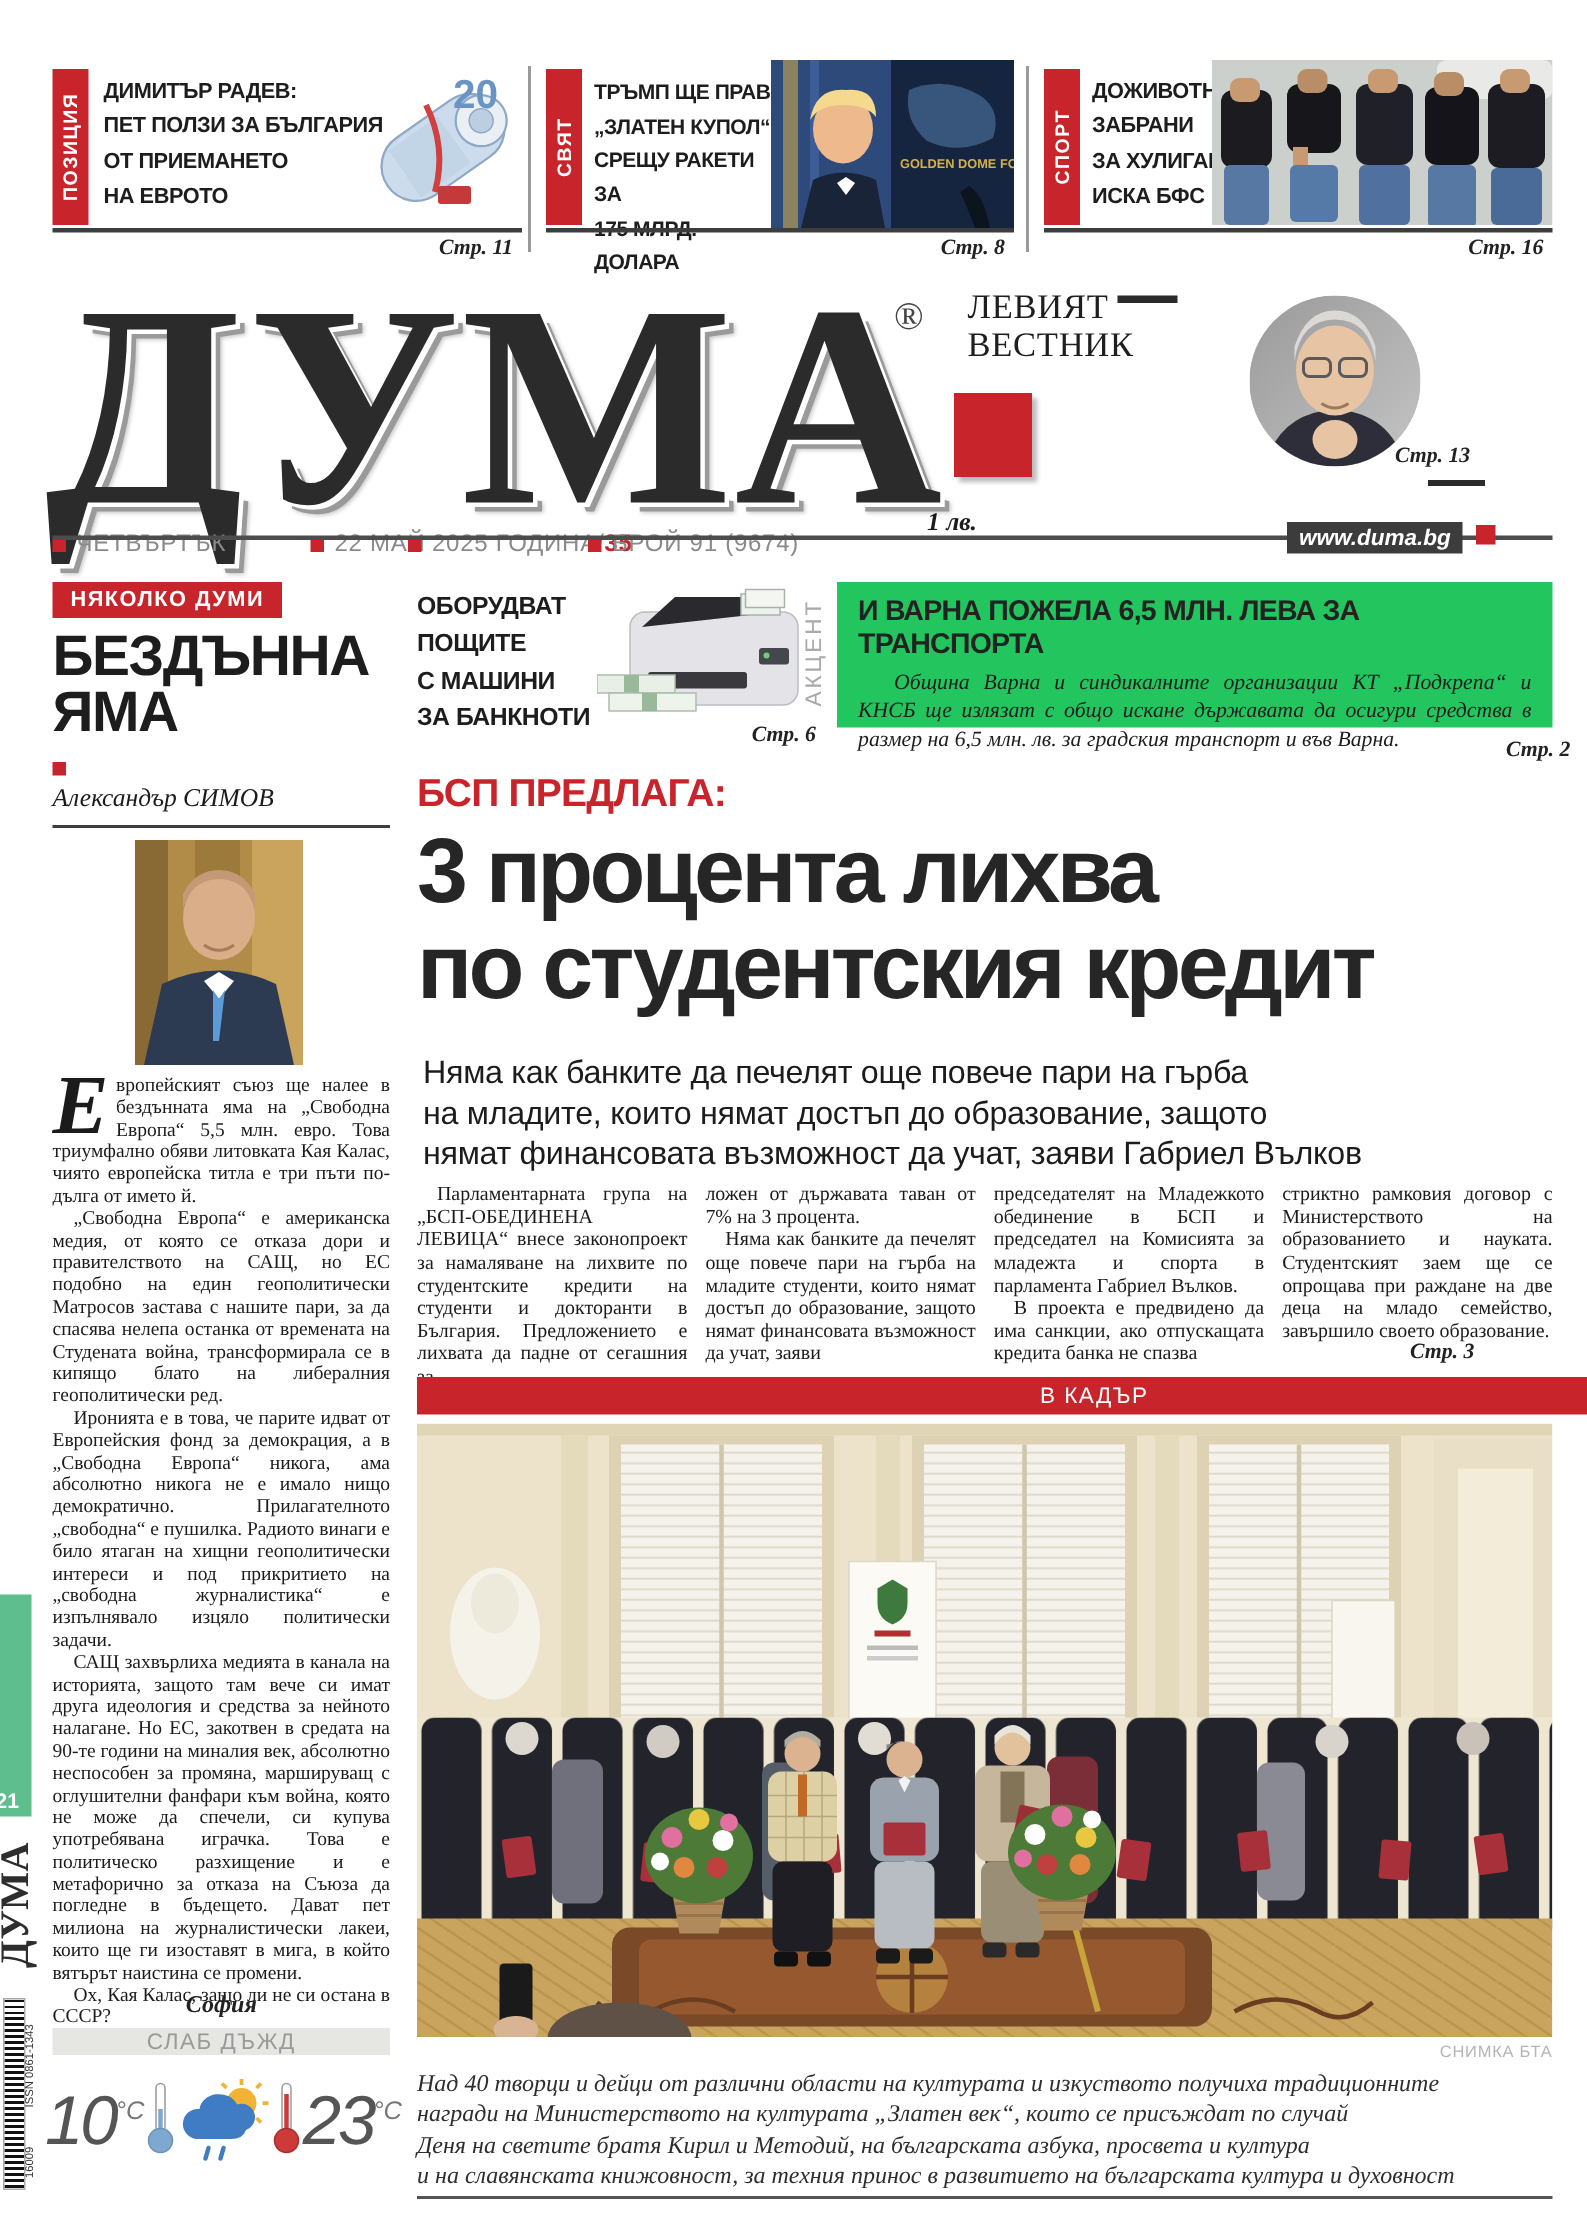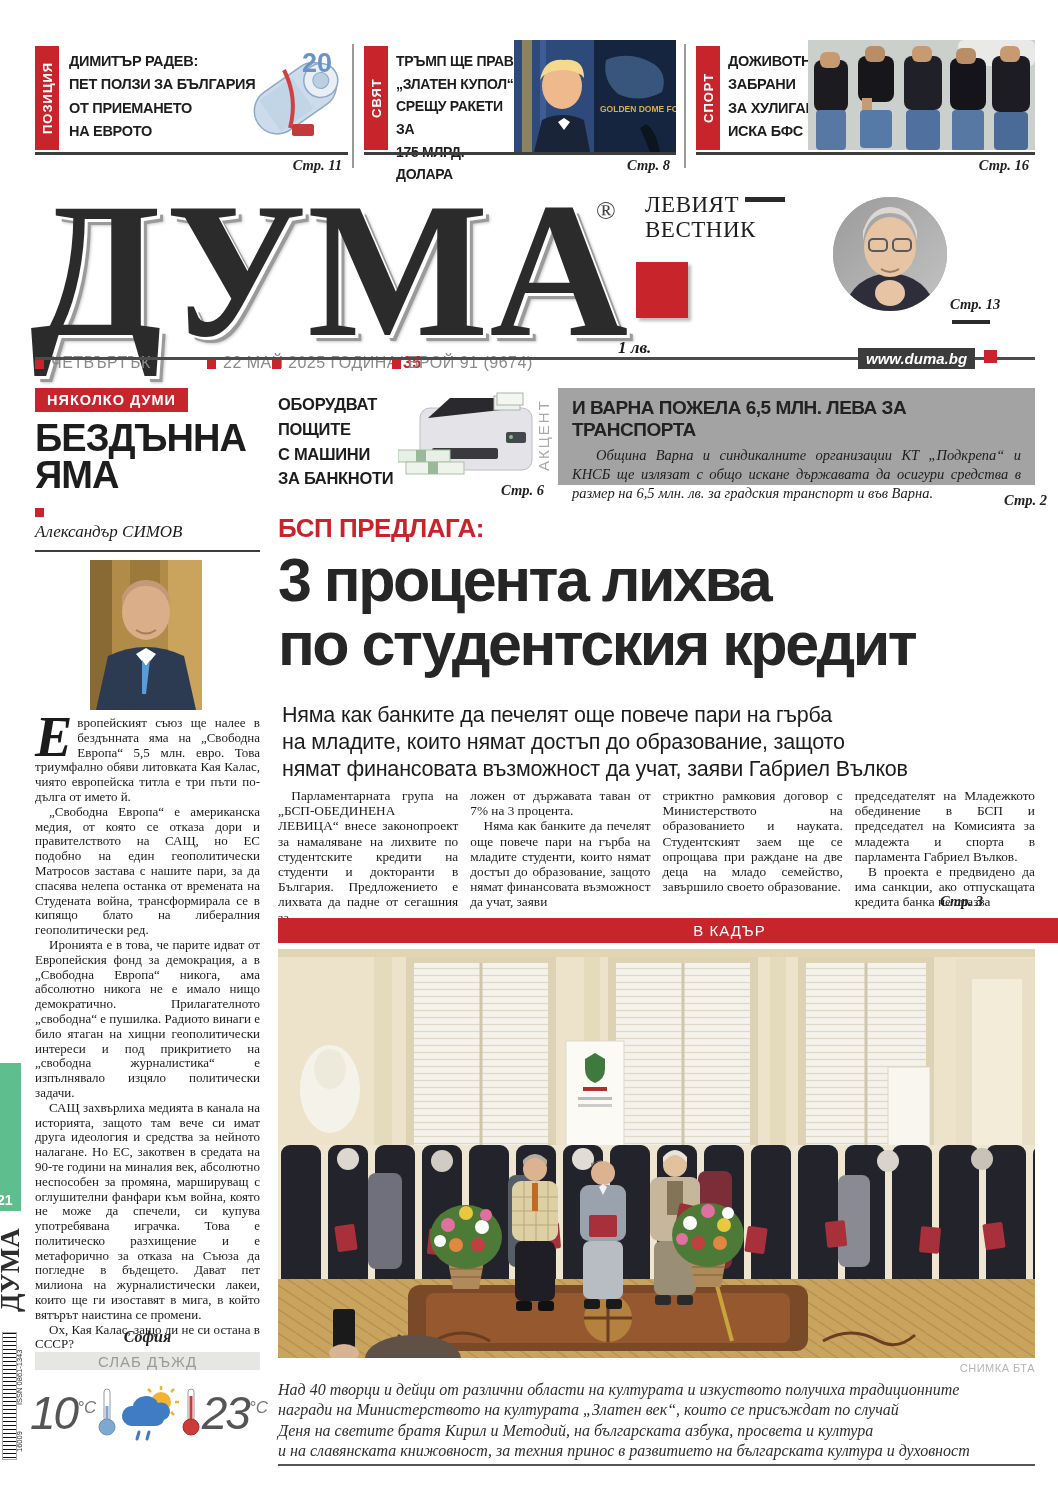--- a/index.html
+++ b/index.html
@@ -151,21 +151,21 @@
         </defs>
       <path d="M10,114 Q20,78 57,76 Q94,78 104,114 Z" fill="#2e2e3a"></path>
       <ellipse cx="57" cy="50" rx="26" ry="30" fill="#e6c4a4"></ellipse>
       <path d="M30,44 Q34,16 57,16 Q80,16 84,44 L84,34 Q76,10 57,10 Q38,10 30,34 Z" fill="#dcd9d4"></path>
       <rect x="36" y="42" width="18" height="12" rx="4" fill="none" stroke="#5a5a5a" stroke-width="2"></rect>
       <rect x="60" y="42" width="18" height="12" rx="4" fill="none" stroke="#5a5a5a" stroke-width="2"></rect>
       <ellipse cx="57" cy="96" rx="15" ry="13" fill="#e6c4a4"></ellipse>
       <path d="M48,72 q9,6 18,0" stroke="#9a7a5c" fill="none" stroke-width="2"></path>
     </svg>
   </div>
-  <div class="abs pageref" style="left:930px;top:296px;margin-left:20px;">Стр. 13</div>
+  <div class="abs pageref" style="left:930px;top:296px;">Стр. 13</div>
   <div class="abs" style="left:952px;top:320px;width:38px;height:4px;background:#2b2b2b;"></div>
 
   <div class="abs dl-item" style="left:35px;top:342px;"><span class="dl-sq"></span><span>ЧЕТВЪРТЪК</span></div>
   <div class="abs dl-item" style="left:163px;top:342px;padding-left:44px;"><span class="dl-sq"></span><span>22 МАЙ</span></div>
   <div class="abs dl-item" style="left:272px;top:342px;"><span class="dl-sq"></span><span>2025 ГОДИНА/</span><span style="color:#c8242b;font-weight:bold;">35</span></div>
   <div class="abs dl-item" style="left:392px;top:342px;"><span class="dl-sq"></span><span>БРОЙ 91 (9674)</span></div>
   <div class="abs serifb" style="left:618px;top:338px;font-style:italic;font-weight:bold;font-size:17px;color:#1b1b1b;">1 лв.</div>
   <div class="abs" style="left:35px;top:357px;width:1000px;height:3px;background:#4c4c4c;"></div>
   <div class="abs" style="left:858px;top:348px;background:#3c3c3c;color:#fff;font-weight:bold;font-style:italic;font-size:15px;padding:2px 8px;z-index:3;"><span>www.duma.bg</span></div>
   <div class="abs" style="left:984px;top:350px;width:13px;height:13px;background:#c8242b;z-index:3;"></div>
@@ -245,39 +245,39 @@
     <rect x="0" y="58" width="52" height="12" fill="#e8efe6" stroke="#aabfaa"></rect>
     <rect x="18" y="58" width="10" height="12" fill="#9ab89a"></rect>
     <rect x="8" y="70" width="58" height="12" fill="#eef3ec" stroke="#aabfaa"></rect>
     <rect x="30" y="70" width="10" height="12" fill="#9ab89a"></rect>
   </svg>
   <div class="abs pageref" style="left:278px;top:482px;width:266px;text-align:right;">Стр. 6</div>
 
   <div class="abs vlabel" style="left:532px;top:394px;width:22px;height:82px;color:#a9a9a9;font-size:15px;letter-spacing:2px;">
       <span>АКЦЕНТ</span>
     </div>
-  <div class="abs" style="left:558px;top:388px;width:477px;height:97px;background:#a3a3a3;">
+  <div class="abs" style="left:558px;top:388px;width:477px;height:97px;background:#22c55e;">
     <div style="padding:9px 14px 0 14px;font-size:19px;font-weight:bold;letter-spacing:-0.5px;color:#222;">И ВАРНА ПОЖЕЛА 6,5 МЛН. ЛЕВА ЗА ТРАНСПОРТА</div>
     <div class="grayitalic" style="padding:5px 14px 0 14px;font-size:14.5px;line-height:1.32;color:#1d1d1d;text-indent:24px;text-align:justify;">Община Варна и синдикалните организации КТ „Подкрепа“ и КНСБ ще излязат с общо искане държавата да осигури средства в размер на 6,5 млн. лв. за градския транспорт и във Варна.</div>
   </div>
   <div class="abs pageref" style="left:960px;top:492px;margin-left:44px;">Стр. 2</div>
 
   <div class="abs" style="left:278px;top:513px;font-size:26px;font-weight:bold;color:#c8242b;letter-spacing:-0.5px;">БСП ПРЕДЛАГА:</div>
   <div class="abs headline preline" style="left:278px;top:548px;width:757px;">3 процента лихва
 по студентския кредит</div>
   <div class="abs subhead preline" style="left:282px;top:702px;width:757px;">Няма как банките да печелят още повече пари на гърба
 на младите, които нямат достъп до образование, защото
 нямат финансовата възможност да учат, заяви Габриел Вълков</div>
   <div class="abs" style="left:278px;top:788px;width:757px;display:flex;gap:12px;">
     <div class="colp preline" style="flex:1;"> Парламентарната група на „БСП-ОБЕДИНЕНА ЛЕВИЦА“ внесе законопроект за намаляване на лихвите по студентските кредити на студенти и докторанти в България. Предложението е лихвата да падне от сегашния за-</div>
     <div class="colp preline" style="flex:1;">ложен от държавата таван от 7% на 3 процента.
  Няма как банките да печелят още повече пари на гърба на младите студенти, които нямат достъп до образование, защото нямат финансовата възможност да учат, заяви</div>
-    <div class="colp preline" style="flex:1;">стриктно рамковия договор с Министерството на образованието и науката. Студентският заем ще се опрощава при раждане на две деца на младо семейство, завършило своето образование.</div>
     <div class="colp preline" style="flex:1;">председателят на Младежкото обединение в БСП и председател на Комисията за младежта и спорта в парламента Габриел Вълков.
  В проекта е предвидено да има санкции, ако отпускащата кредита банка не спазва</div>
+    <div class="colp preline" style="flex:1;">стриктно рамковия договор с Министерството на образованието и науката. Студентският заем ще се опрощава при раждане на две деца на младо семейство, завършило своето образование.</div>
   </div>
   <div class="abs pageref" style="left:940px;top:893px;">Стр. 3</div>
 
   <div class="abs" style="left:278px;top:918px;width:903px;height:25px;background:#c8242b;color:#fff;font-weight:normal;font-size:15px;letter-spacing:1px;display:flex;align-items:center;justify-content:center;">В КАДЪР</div>
   <div class="abs" style="left:278px;top:949px;width:757px;height:409px;overflow:hidden;">
     <svg width="757" height="409" viewBox="0 0 757 409" preserveAspectRatio="none">
       <defs>
         <pattern id="blinds" width="10" height="7" patternUnits="userSpaceOnUse">
           <rect width="10" height="7" fill="#f4f2ea"></rect>
             <line x1="0" y1="5.5" x2="10" y2="5.5" stroke="#ddd8c8" stroke-width="1.2"></line>

